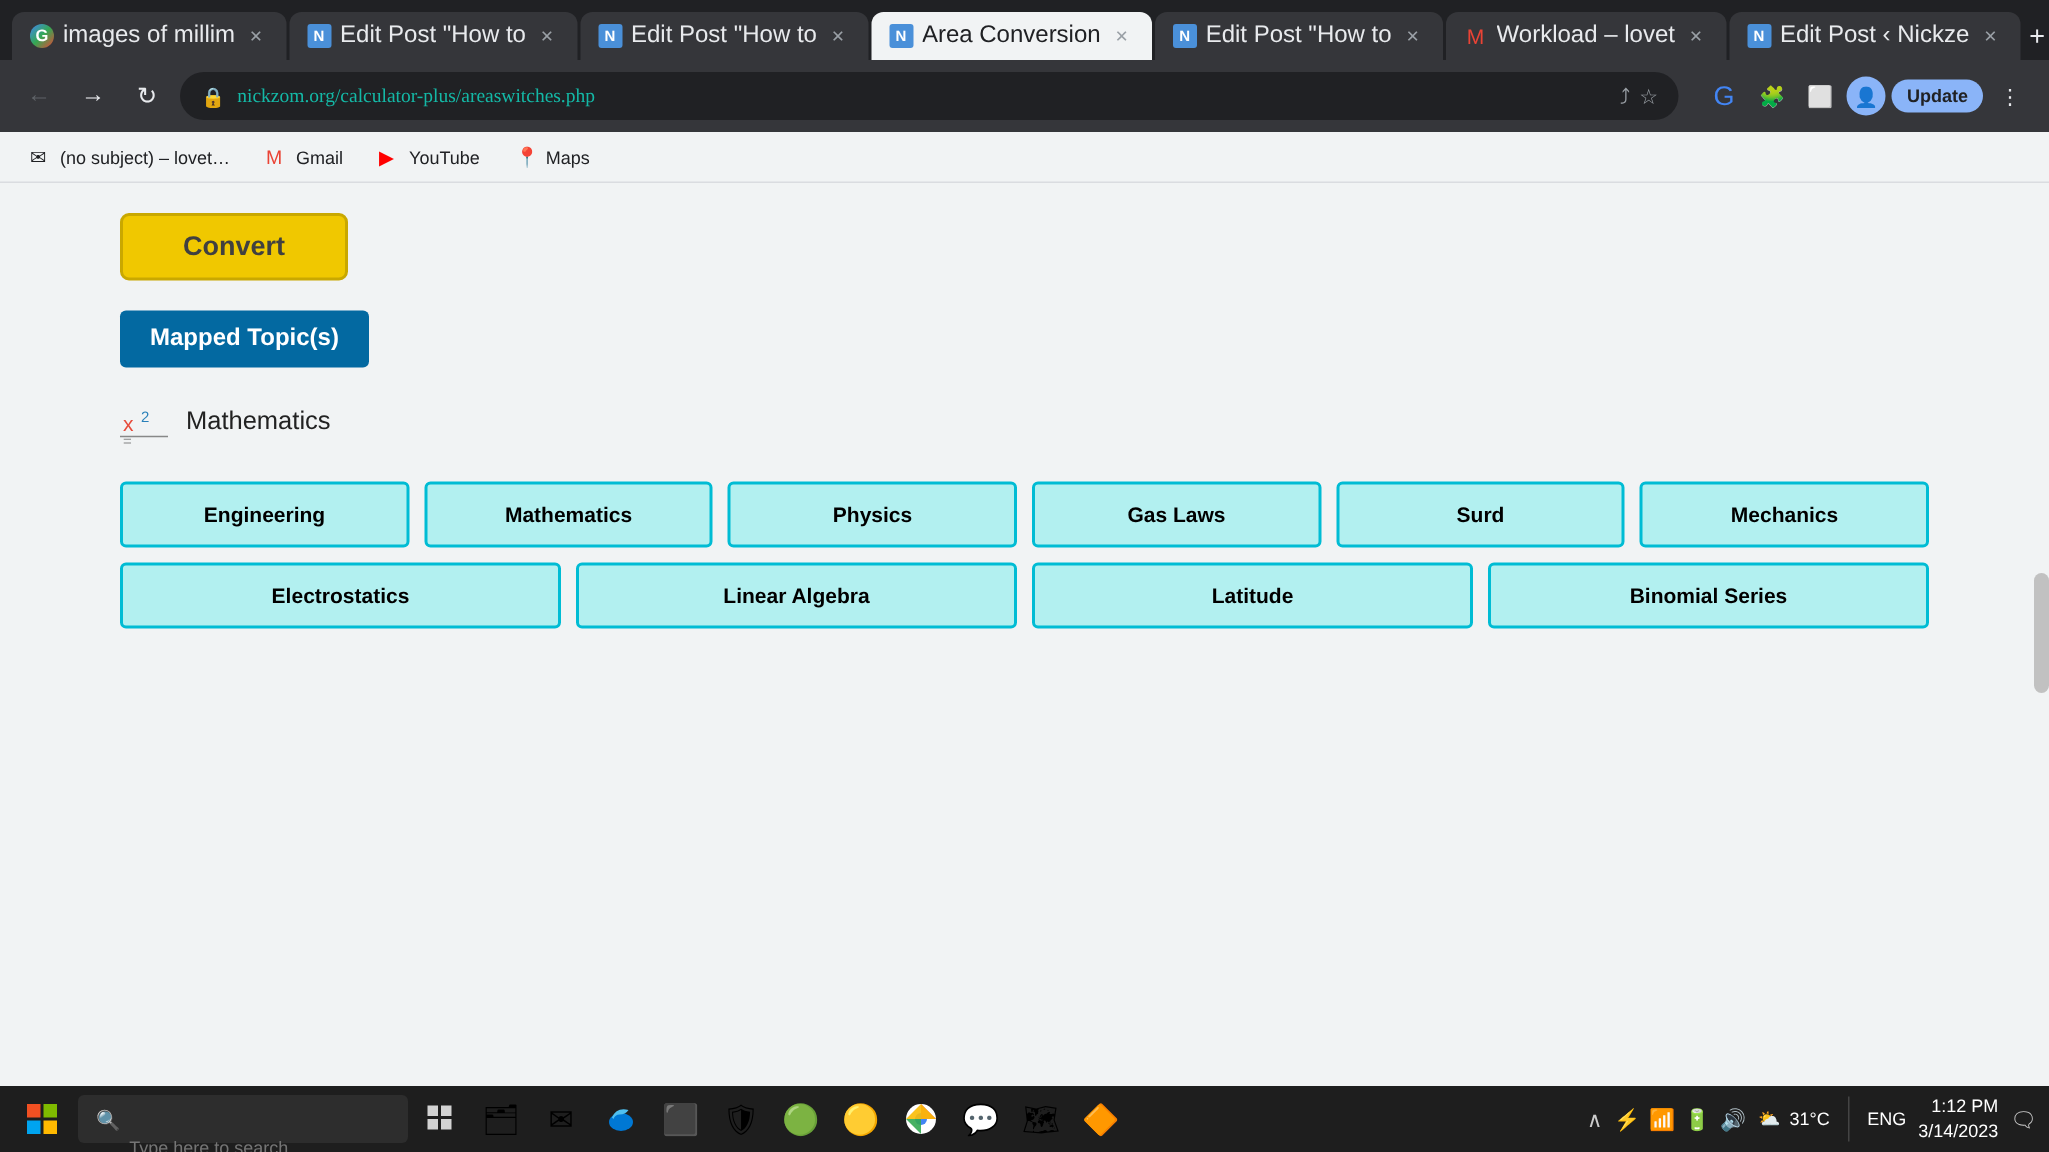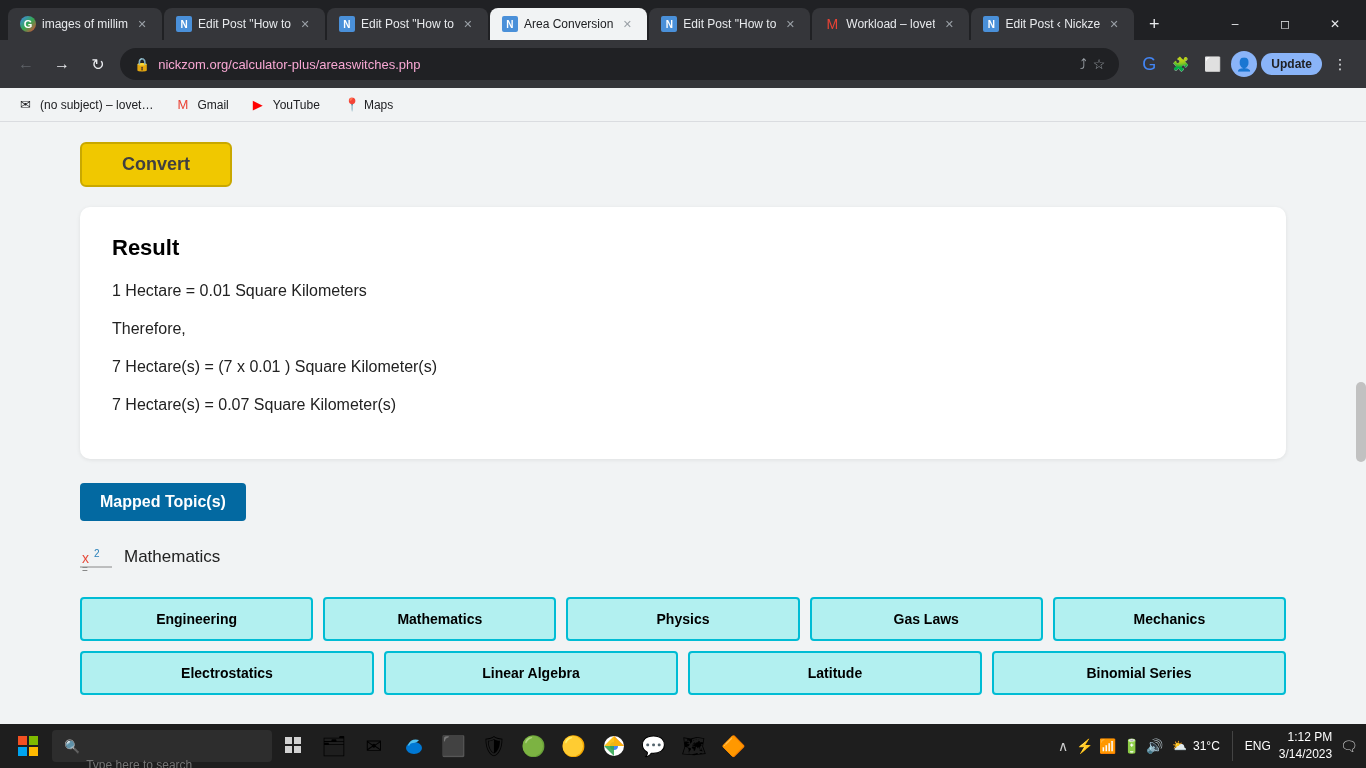--- a/index.html
+++ b/index.html
@@ -37,21 +37,21 @@
       background: #f1f3f4;
       color: #202124;
     }
     .tab-favicon {
       width: 16px;
       height: 16px;
       flex-shrink: 0;
       display: flex; align-items: center; justify-content: center;
       font-size: 10px;
     }
-    .tab-title { overflow: hidden; text-overflow: ellipsis; white-space: nowrap; flex: 1; font-size: 12px; }
+    .tab-title { overflow: hidden; text-overflow: ellipsis; white-space: nowrap; flex: 1; font-size: 16px; }
     .tab-close {
       width: 16px; height: 16px;
       border-radius: 50%;
       display: flex; align-items: center; justify-content: center;
       font-size: 11px;
       cursor: pointer;
       flex-shrink: 0;
       color: #9aa0a6;
     }
     .tab-new {
@@ -90,21 +90,21 @@
       flex: 1;
       background: #202124;
       border-radius: 20px;
       display: flex;
       align-items: center;
       padding: 0 14px;
       height: 32px;
       gap: 8px;
     }
     .lock-icon { color: #9aa0a6; font-size: 13px; }
-    .address-text { color: #f9a8d4; font-size: 13px; flex: 1; }
+    .address-text { color: #14b8a6; font-size: 13px; flex: 1; font-family: Liberation Serif, serif; }
     .address-right-icons { display: flex; gap: 6px; align-items: center; }
     .addr-icon { color: #9aa0a6; font-size: 14px; cursor: pointer; }
     .browser-actions { display: flex; gap: 4px; align-items: center; margin-left: 8px; }
     .browser-action-btn {
       width: 28px; height: 28px;
       border-radius: 50%;
       display: flex; align-items: center; justify-content: center;
       color: #e8eaed;
       font-size: 14px;
       cursor: pointer;
@@ -434,27 +434,20 @@
     </div>
   </div>
 </div>
 
 <div class="page-content">
 
   
   <button class="convert-btn">Convert</button>
 
   
-  <div class="result-box">
-    <div class="result-title">Result</div>
-    <div class="result-line">1 Hectare = 0.01 Square Kilometers</div>
-    <div class="result-line">Therefore,</div>
-    <div class="result-line">7 Hectare(s) = (7 x 0.01 ) Square Kilometer(s)</div>
-    <div class="result-line">7 Hectare(s) = 0.07 Square Kilometer(s)</div>
-  </div>
 
   
   <div>
     <div class="mapped-topics-heading">Mapped Topic(s)</div>
     <div class="topic-item">
       <div class="topic-icon">
 
         <svg width="32" height="32" viewBox="0 0 32 32">
           <text x="2" y="22" font-size="14" fill="#e74c3c">x</text>
           <text x="14" y="16" font-size="10" fill="#2980b9">2</text>
@@ -466,20 +459,21 @@
     </div>
   </div>
 
   
   <div class="categories-section">
     <div class="category-row">
       <button class="category-btn">Engineering</button>
       <button class="category-btn">Mathematics</button>
       <button class="category-btn">Physics</button>
       <button class="category-btn">Gas Laws</button>
+      <button class="category-btn">Surd</button>
       <button class="category-btn">Mechanics</button>
     </div>
     <div class="category-row">
       <button class="category-btn">Electrostatics</button>
       <button class="category-btn">Linear Algebra</button>
       <button class="category-btn">Latitude</button>
       <button class="category-btn">Binomial Series</button>
     </div>
   </div>
 

